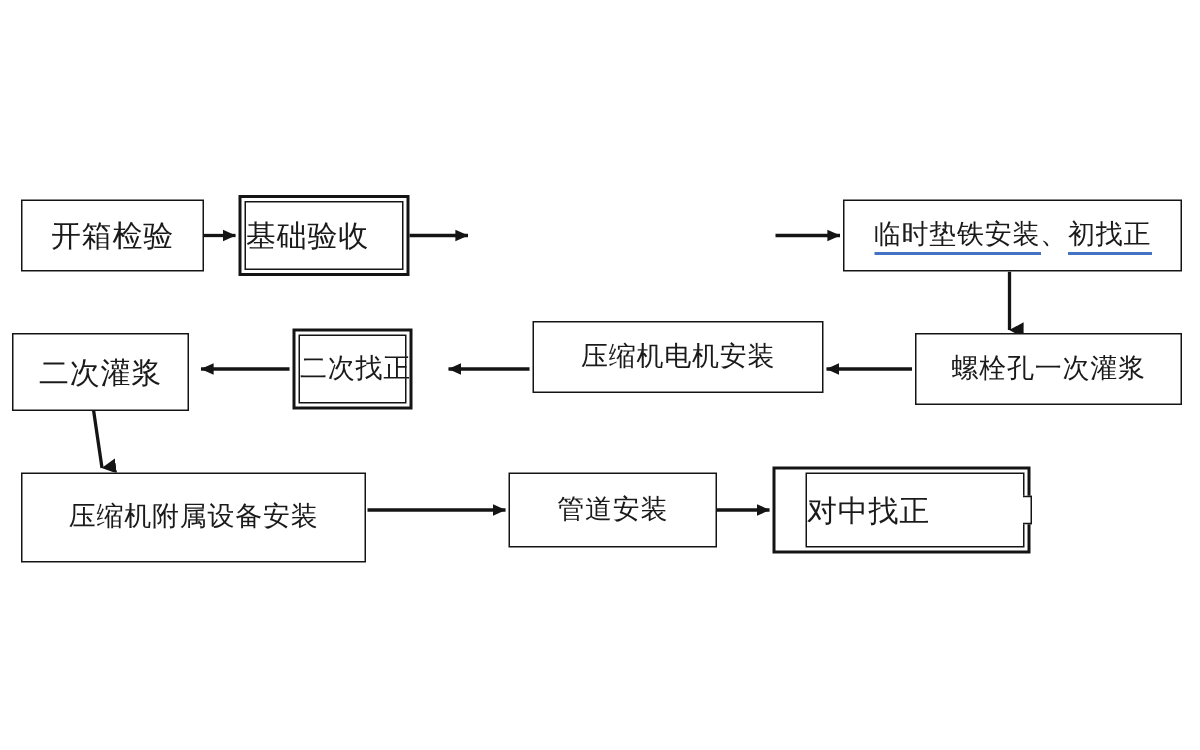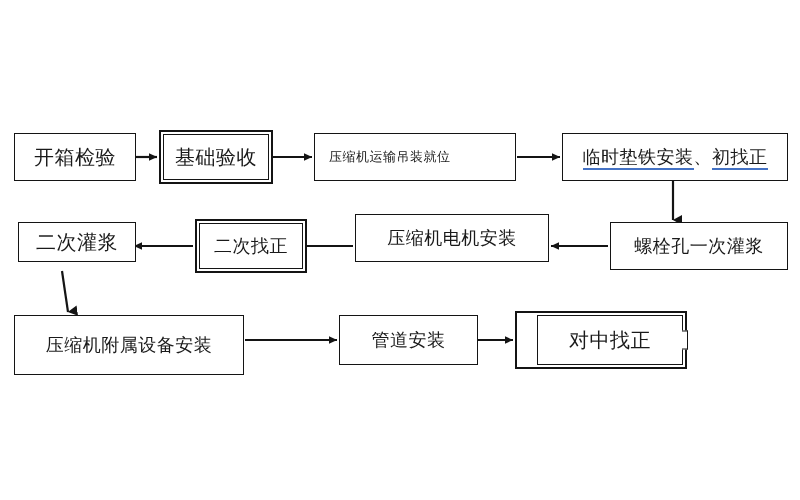--- a/index.html
+++ b/index.html
@@ -48,21 +48,20 @@
     border: 2.6px solid #141414;
     padding: 2px;
   }
   .node.double > .inner {
     box-sizing: border-box;
     width: 100%;
     height: 100%;
     border: 1.1px solid #141414;
     display: flex;
     align-items: center;
-    justify-content: center;
     background: #ffffff;
   }
   .node .label {
     display: inline-block;
   }
 
   
   .t-lg  { font-size: 20px; letter-spacing: 0.5px; }
   .t-md  { font-size: 18px; letter-spacing: 0.5px; }
   .t-sm  { font-size: 13px; letter-spacing: 0.5px; }
@@ -128,35 +127,32 @@
   <div class="node single" style="left:14px; top:133px; width:122px; height:48px;">
     <span class="label t-lg">开箱检验</span>
   </div>
 
   <div class="node double" style="left:159px; top:130px; width:114px; height:54px;">
     <span class="inner">
       <span class="label t-lg">基础验收</span>
     </span>
   </div>
 
-  <div class="node single left-align" style="left:314px; top:133px; width:202px; height:48px;">
-    <span class="label t-sm">压缩机运输吊装就位</span>
-  </div>
 
   <div class="node single" style="left:562px; top:133px; width:226px; height:48px;">
     <span class="label t-md">
       <span class="u-blue">临时垫铁安装</span><span class="no-u">、</span><span class="u-blue">初找正</span>
     </span>
   </div>
 
-  <div class="node single" style="left:18px; top:222px; width:118px; height:40px;">
+  <div class="node single" style="left:8px; top:222px; width:118px; height:52px;">
     <span class="label t-lg">二次灌浆</span>
   </div>
 
-  <div class="node double" style="left:195px; top:219px; width:112px; height:54px;">
+  <div class="node double" style="left:195px; top:219px; width:80px; height:54px;">
     <span class="inner">
       <span class="label t-md">二次找正</span>
     </span>
   </div>
 
   <div class="node single" style="left:355px; top:214px; width:194px; height:48px;">
     <span class="label t-md">压缩机电机安装</span>
   </div>
 
   <div class="node single" style="left:610px; top:222px; width:178px; height:48px;">

